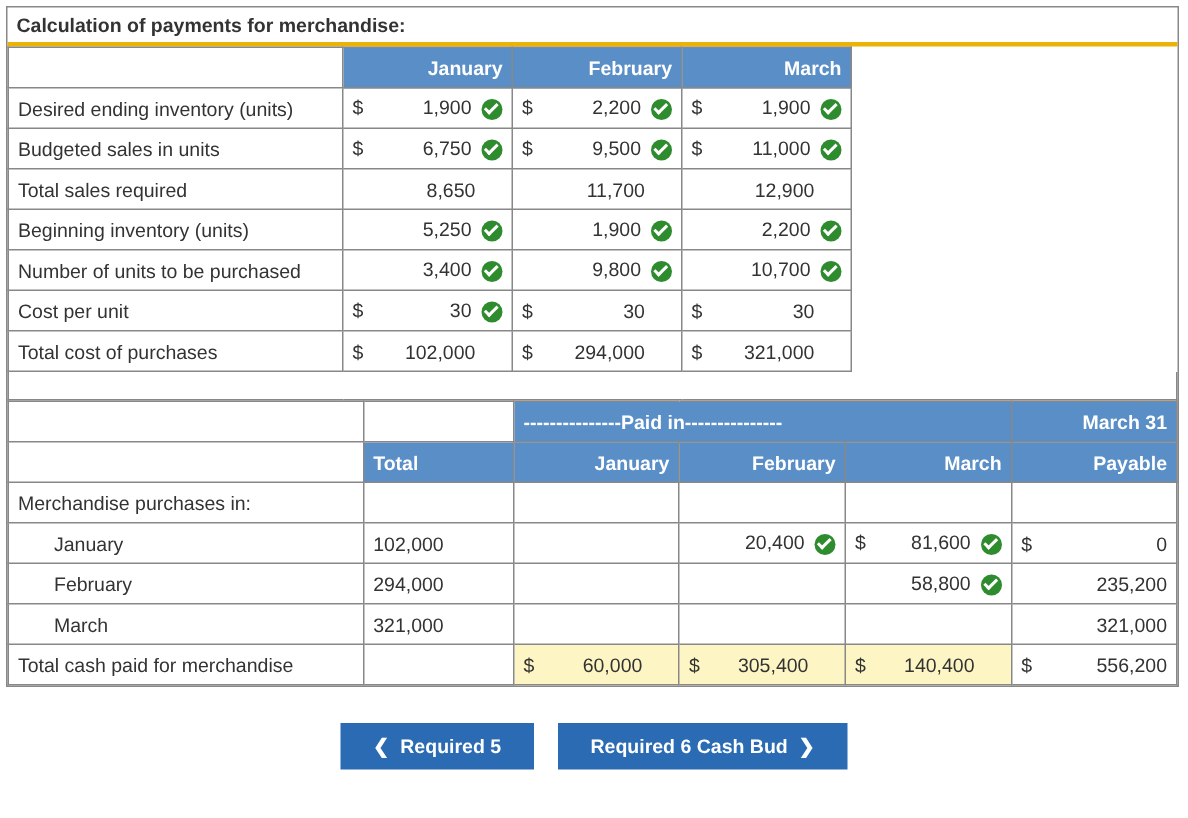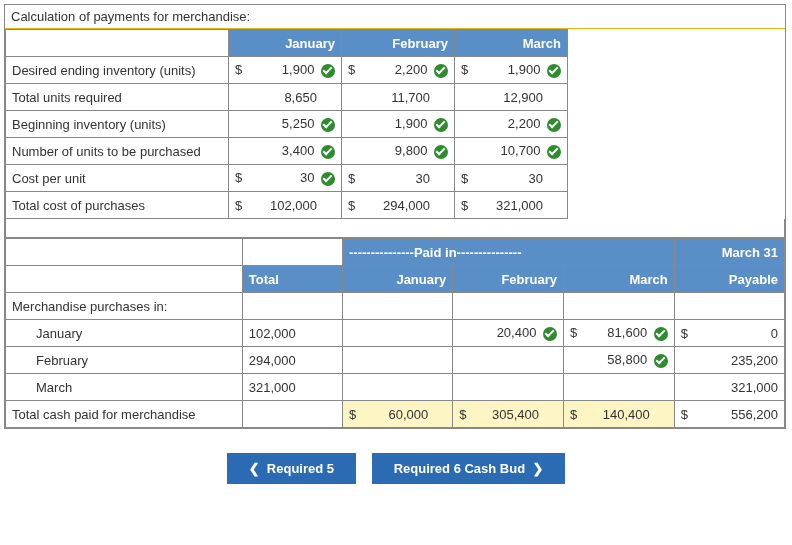--- a/index.html
+++ b/index.html
@@ -8,23 +8,23 @@
     margin: 0;
     padding: 4px;
     background: #fff;
     color: #333;
   }
   .outer {
     border: 1px solid #888;
     width: 780px;
   }
   .section-title {
-    font-weight: normal;
+    font-weight: bold;
     padding: 4px 6px;
-    border-bottom: 1px solid #eab308;
+    border-bottom: 3px solid #eab308;
   }
   table {
     border-collapse: collapse;
     width: 100%;
   }
   td, th {
     border: 1px solid #888;
     padding: 3px 6px;
     height: 20px;
     vertical-align: middle;
@@ -122,21 +122,28 @@
     </tr>
 
     <tr>
       <td class="label-col">Desired ending inventory (units)</td>
       <td class="num-col"><span class="dollar">$</span><span>1,900</span> <span class="check"></span></td>
       <td class="num-col"><span class="dollar">$</span><span>2,200</span> <span class="check"></span></td>
       <td class="num-col"><span class="dollar">$</span><span>1,900</span> <span class="check"></span></td>
       <td style="border:none"></td>
     </tr>
     <tr>
-      <td class="label-col">Total units required</td>
+      <td class="label-col">Budgeted sales in units</td>
+      <td class="num-col"><span class="dollar">$</span><span>6,750</span> <span class="check"></span></td>
+      <td class="num-col"><span class="dollar">$</span><span>9,500</span> <span class="check"></span></td>
+      <td class="num-col"><span class="dollar">$</span><span>11,000</span> <span class="check"></span></td>
+      <td style="border:none"></td>
+    </tr>
+    <tr>
+      <td class="label-col">Total sales required</td>
       <td class="num-col"><span>8,650</span>&nbsp;&nbsp;&nbsp;&nbsp;&nbsp;</td>
       <td class="num-col"><span>11,700</span>&nbsp;&nbsp;&nbsp;&nbsp;&nbsp;</td>
       <td class="num-col"><span>12,900</span>&nbsp;&nbsp;&nbsp;&nbsp;&nbsp;</td>
       <td style="border:none"></td>
     </tr>
     <tr>
       <td class="label-col">Beginning inventory (units)</td>
       <td class="num-col"><span>5,250</span> <span class="check"></span></td>
       <td class="num-col"><span>1,900</span> <span class="check"></span></td>
       <td class="num-col"><span>2,200</span> <span class="check"></span></td>

